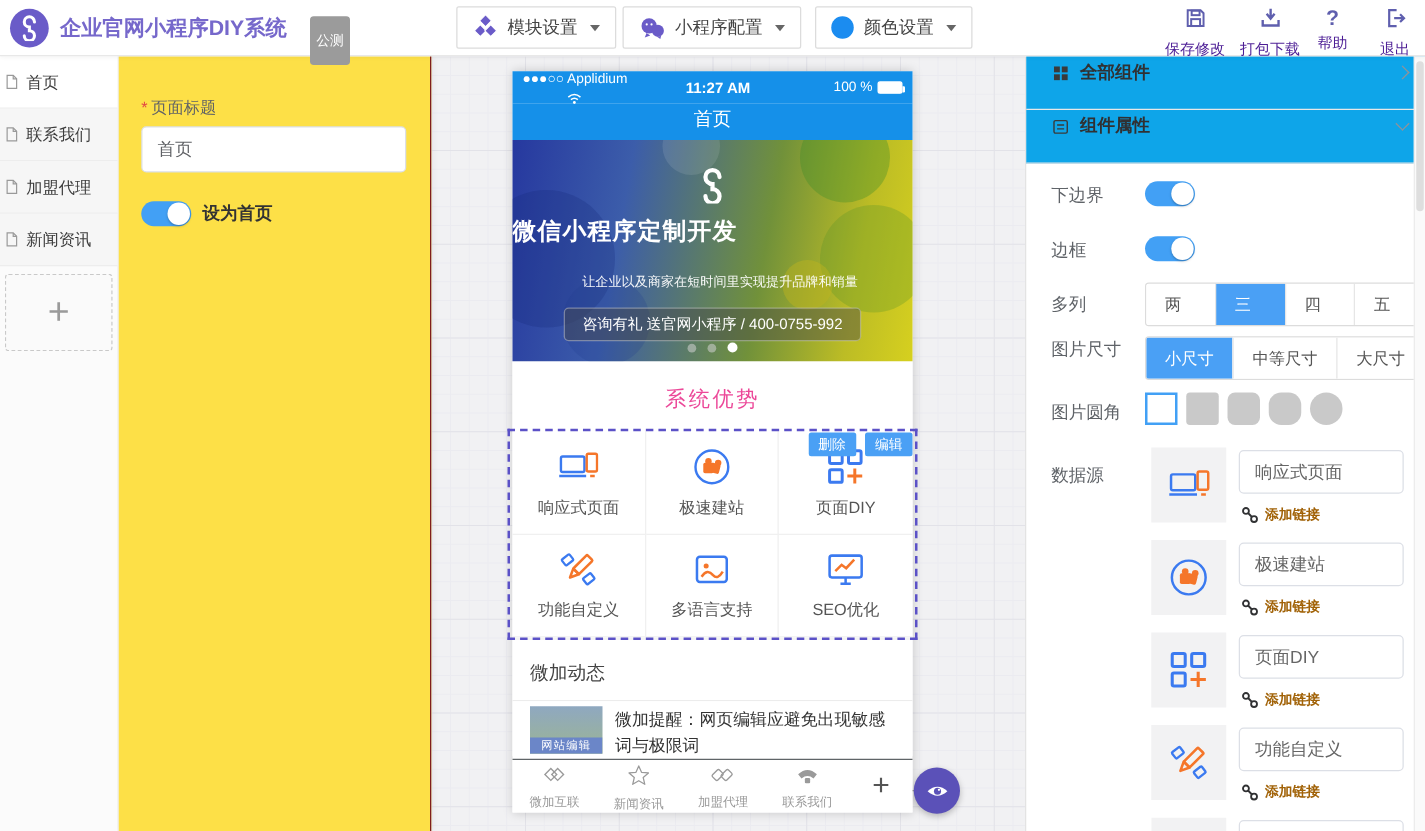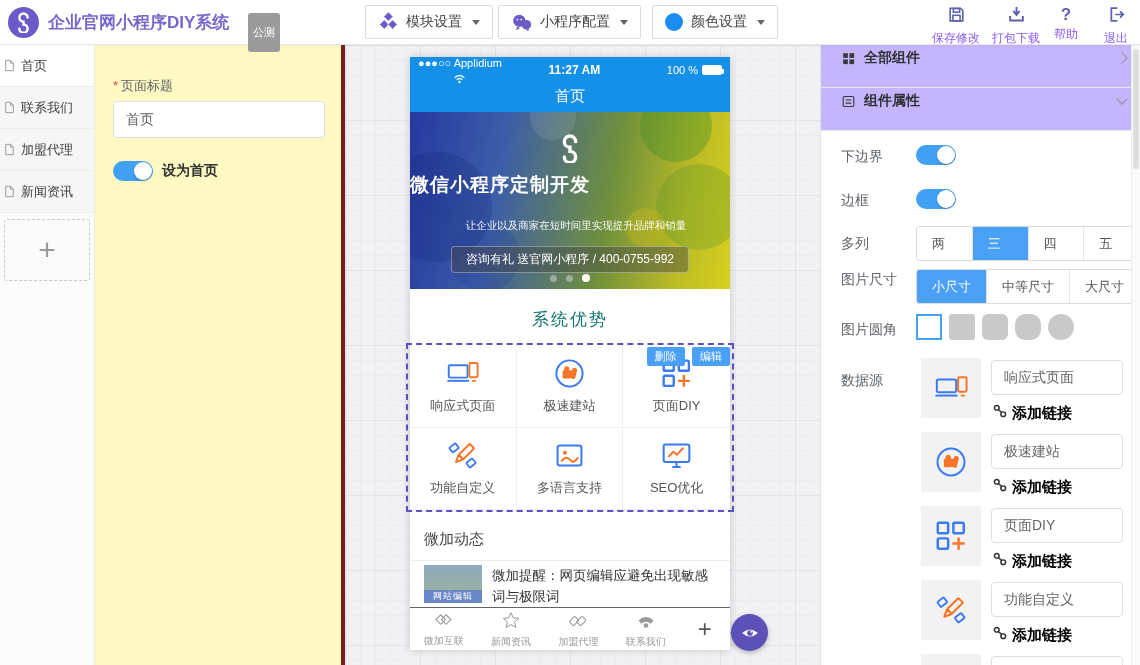--- a/index.html
+++ b/index.html
@@ -15,36 +15,36 @@
   .beta-badge { position:absolute; left:248px; top:13px; background:#9b9b9b; color:#fff;
     font-size:11px; padding:12px 5px; border-radius:3px; }
   .hdr-btn { position:absolute; top:5px; height:34px; background:#fff; border:1px solid #dcdcdc;
     border-radius:2px; display:flex; align-items:center; padding:0 12px; gap:8px; cursor:pointer; }
   .hdr-btn .lbl { font-size:14px; color:#444; }
   .caret { width:0; height:0; border-left:4px solid transparent; border-right:4px solid transparent;
     border-top:5px solid #666; margin-left:2px; }
   .color-dot { width:18px; height:18px; border-radius:50%; background:#1b8cf0; }
   .hdr-action { position:absolute; top:5px; width:56px; text-align:center; cursor:pointer; }
   .hdr-action .ic { height:19px; }
-  .hdr-action .lbl { display:block; font-size:12px; color:#8b5cf6; margin-top:2px; }
+  .hdr-action .lbl { display:block; font-size:12px; color:#4c1d95; margin-top:2px; }
 
   
   #sidebar { position:absolute; left:0; top:45px; width:95px; height:620px; background:#fbfbfb;
     border-right:1px solid #ebebeb; }
   .side-item { height:42px; display:flex; align-items:center; gap:5px; padding-left:3px;
     border-bottom:1px solid #ededed; background:#f6f6f6; cursor:pointer; }
   .side-item.active { background:#fff; }
   .side-item .lbl { font-size:13px; color:#3c3c3c; }
   .add-page { margin:6px 4px; height:62px; border:1px dashed #c9c9c9; border-radius:3px;
     display:flex; align-items:center; justify-content:center; font-size:30px; color:#9a9a9a;
     font-weight:300; cursor:pointer; background:#fafafa; }
 
   
-  #pagepanel { position:absolute; left:95px; top:45px; width:250px; height:620px; background:#fef9c3;
-    border-right:4px solid #7f1d1d; box-shadow:2px 0 5px rgba(0,0,0,.04); z-index:5; }
+  #pagepanel { position:absolute; left:95px; top:45px; width:250px; height:620px; background:#fde047;
+    border-right:1px solid #7f1d1d; box-shadow:2px 0 5px rgba(0,0,0,.04); z-index:5; }
   .pp-label { position:absolute; left:18px; top:32px; font-size:13px; color:#606266; }
   .pp-label .req { color:#e24545; margin-right:3px; }
   .pp-input { position:absolute; left:18px; top:56px; width:212px; height:37px;
     border:1px solid #dcdfe6; border-radius:4px; font-size:14px; color:#606266; padding:0 12px;
     outline:none; background:#fff; }
   .pp-toggle-row { position:absolute; left:18px; top:116px; display:flex; align-items:center; gap:9px; }
   .pp-toggle-row .lbl { font-size:14px; color:#333; font-weight:bold; }
 
   .toggle { width:40px; height:20px; border-radius:10px; background:#42a0f5; position:relative; cursor:pointer; }
   .toggle .knob { position:absolute; right:1px; top:1px; width:18px; height:18px; border-radius:50%;
@@ -84,21 +84,21 @@
     font-size:10.5px; }
   .p-banner .sub1 { top:92px; } .p-banner .sub2 { top:107px;padding-left:12px; }
   .p-banner .pill { position:absolute; left:50%; transform:translateX(-50%); top:134px;
     background:rgba(70,70,70,.45); border:1px solid rgba(255,255,255,.35); color:#fff;
     font-size:12px; padding:4px 14px; border-radius:4px; white-space:nowrap; }
   .p-banner .dots { position:absolute; bottom:7px; width:100%; display:flex; gap:9px;
     justify-content:center; }
   .p-banner .dot { width:7px; height:7px; border-radius:50%; background:rgba(210,210,210,.55); }
   .p-banner .dot.active { background:#fff; width:8px; height:8px; margin-top:-0.5px; }
 
-  .p-sec-title { height:56px; background:#fff; text-align:center; font-size:17px; color:#0f766e;
+  .p-sec-title { height:56px; background:#fff; text-align:center; font-size:17px; color:#ec4899;
     line-height:62px; letter-spacing:2px; cursor:pointer; }
 
   .p-gridwrap { position:relative; height:165px; background:#fff; }
   .p-grid { display:flex; flex-wrap:wrap; height:100%; }
   .pg-cell { width:33.333%; height:50%; display:flex; flex-direction:column; align-items:center;
     justify-content:center; gap:7px; border-right:1px solid #f0f0f0; border-bottom:1px solid #f0f0f0;
     cursor:pointer; }
   .pg-cell:nth-child(3n){ border-right:none; }
   .pg-cell .lbl { font-size:13px; color:#555; }
   .selection { position:absolute; left:-4px; top:-2px; width:328px; height:169px;
@@ -124,21 +124,21 @@
   .tab-plus { flex:0.75; text-align:center; font-size:24px; color:#555; font-weight:300; cursor:pointer; }
 
   .eye-btn { position:absolute; left:386px; top:569px; width:37px; height:37px; border-radius:50%;
     background:#5b51b8; display:flex; align-items:center; justify-content:center; cursor:pointer;
     box-shadow:0 2px 5px rgba(0,0,0,.25); }
   .eye-link { position:absolute; left:368px; top:587px; width:20px; height:1px; background:#9a9a9a; }
 
   
   #props { position:absolute; left:820px; top:45px; width:320px; height:620px; background:#fff;
     border-left:1px solid #e3e3e3; }
-  .props-hdr { height:43px; background:#c4b5fd; border-bottom:1px solid #e8e8e8; display:flex;
+  .props-hdr { height:43px; background:#0ea5e9; border-bottom:1px solid #e8e8e8; display:flex;
     align-items:center; padding:0 14px 16px 20px; gap:8px; cursor:pointer; }
   .props-hdr .lbl { font-size:14px; font-weight:bold; color:#303133; flex:1; }
   .chev { width:8px; height:8px; border-right:1.6px solid #909399; border-bottom:1.6px solid #909399;
     flex:none; }
   .chev.right { transform:rotate(-45deg); }
   .chev.down { transform:rotate(45deg); margin-top:-4px; }
 
   .prop-label { position:absolute; left:20px; font-size:14px; color:#5f6368; }
   .seg { position:absolute; left:95px; display:inline-flex; border:1px solid #dcdcdc;
     border-radius:3px; overflow:hidden; background:#fff; }
@@ -152,22 +152,22 @@
   .rad.active { background:#fff; border:2px solid #42a0f5; }
   .rad.r1 { border-radius:3px; } .rad.r2 { border-radius:6px; } .rad.r3 { border-radius:10px; }
   .rad.r4 { border-radius:50%; }
 
   .ds-item { position:absolute; left:100px; width:210px; }
   .ds-thumb { position:absolute; left:0; top:0; width:60px; height:60px; background:#f2f2f3;
     display:flex; align-items:center; justify-content:center; }
   .ds-input { position:absolute; left:70px; top:2px; width:132px; height:35px;
     border:1px solid #dcdfe6; border-radius:4px; font-size:14px; color:#666; padding:0 12px;
     outline:none; background:#fff; }
-  .ds-link { position:absolute; left:72px; top:46px; display:flex; align-items:flex-start; gap:5px;
-    font-size:15px; font-weight:bold; color:#000000; cursor:pointer; }
+  .ds-link { position:absolute; left:72px; top:46px; display:flex; align-items:center; gap:5px;
+    font-size:11px; font-weight:bold; color:#a16207; cursor:pointer; }
 
   .scroll-track { position:absolute; right:0; top:45px; width:9px; height:620px; background:#fafafa;
     border-left:1px solid #ececec; cursor:pointer; }
   .scroll-thumb { position:absolute; left:1px; top:4px; width:6px; height:120px; border-radius:3px;
     background:#dedede; }
 </style>
 </head>
 <body>
 
 <svg width="0" height="0" style="position:absolute">

